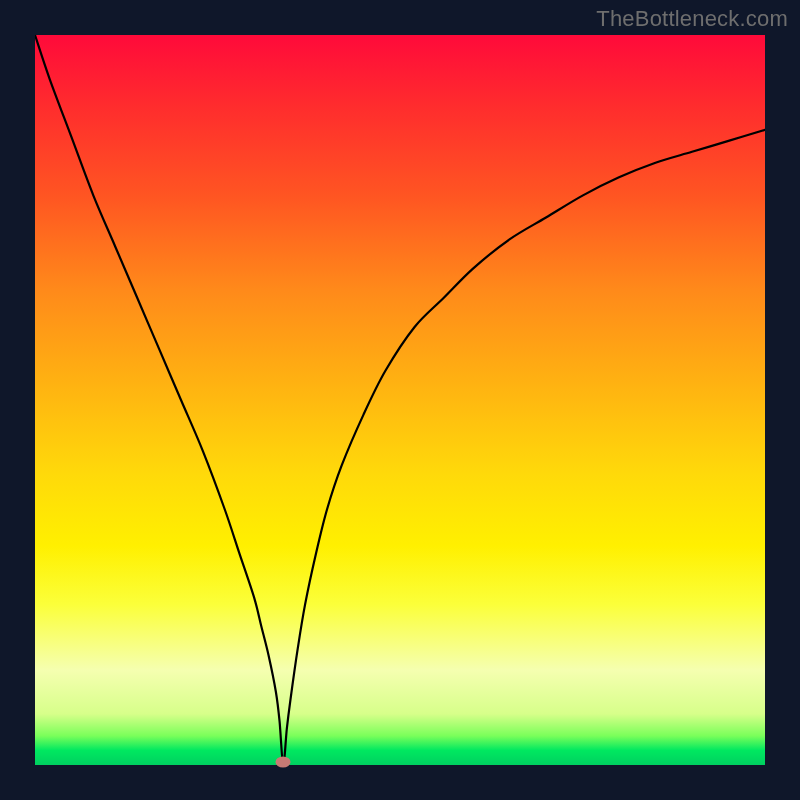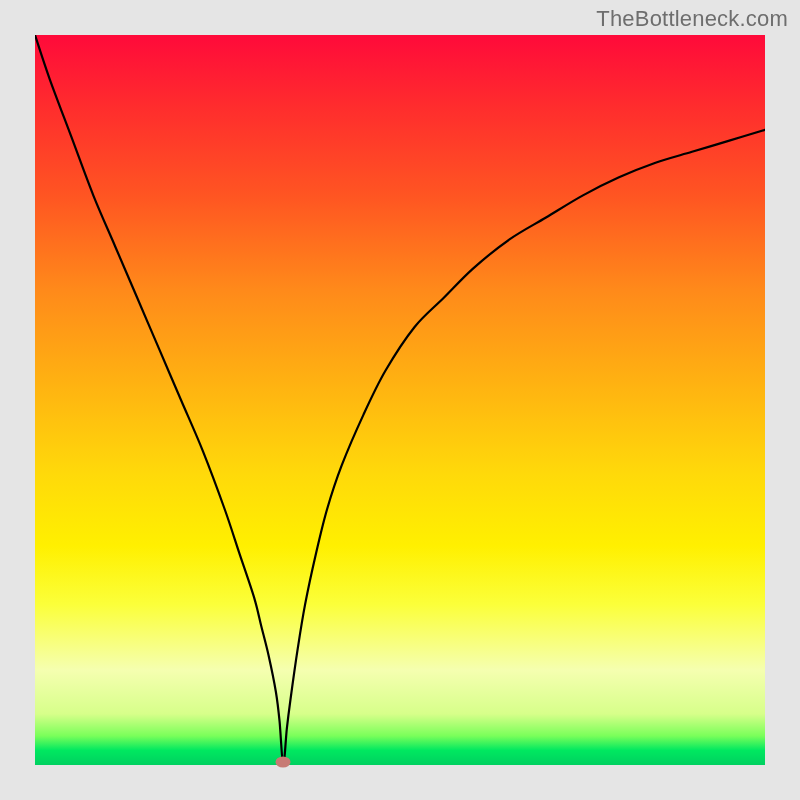--- a/index.html
+++ b/index.html
@@ -1,20 +1,20 @@
 <!DOCTYPE html>
 <html><head>
 <meta charset="utf-8">
 <style>
   * { margin: 0; padding: 0; box-sizing: border-box; }
   html, body { width: 800px; height: 800px; overflow: hidden; background: #000; }
   .frame {
     width: 800px;
     height: 800px;
-    background: #e5e5e5;
+    background: #0f172a;
     position: relative;
   }
   .plot-area {
     position: absolute;
     left: 35px;
     top: 35px;
     width: 730px;
     height: 730px;
     background: linear-gradient(to bottom,
       #ff0a3a 0%,

